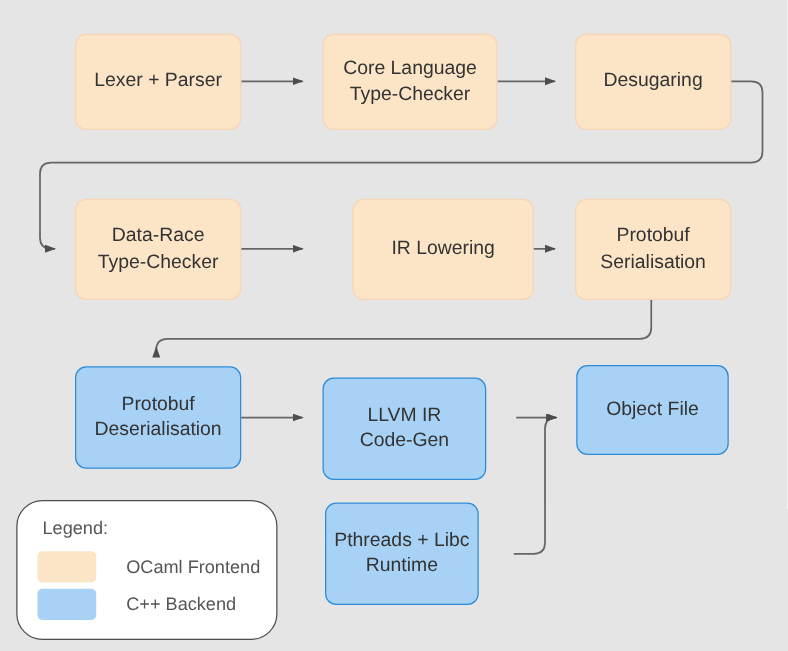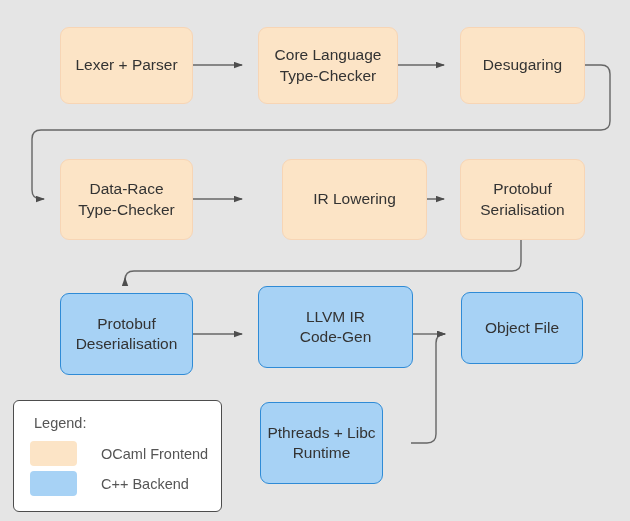--- a/index.html
+++ b/index.html
@@ -46,21 +46,21 @@
   }
   .node.backend {
     background: #a7d2f5;
     border: 1.6px solid #2f8bd6;
   }
   .legend-box {
     position: absolute;
     box-sizing: border-box;
     background: #ffffff;
     border: 1.4px solid #4d4d4d;
-    border-radius: 6px;
+    border-radius: 21px;
   }
   .legend-title {
     position: absolute;
     left: 20px;
     top: 14px;
     font-size: 14.5px;
     color: #555555;
   }
   .legend-row {
     position: absolute;
@@ -115,21 +115,21 @@
       <div class="node frontend" style="left: 258px; top: 27px; width: 140px; height: 77px;"><span>Core Language
 Type-Checker</span></div>
       <div class="node frontend" style="left: 460px; top: 27px; width: 125px; height: 77px;"><span>Desugaring</span></div>
       <div class="node frontend" style="left: 60px; top: 159px; width: 133px; height: 81px;"><span>Data-Race
 Type-Checker</span></div>
       <div class="node frontend" style="left: 258px; top: 159px; width: 145px; height: 81px; margin-left: 24px;"><span>IR Lowering</span></div>
       <div class="node frontend" style="left: 460px; top: 159px; width: 125px; height: 81px;"><span>Protobuf
 Serialisation</span></div>
       <div class="node backend" style="left: 60px; top: 293px; width: 133px; height: 82px;"><span>Protobuf
 Deserialisation</span></div>
-      <div class="node backend" style="left: 258px; top: 286px; width: 155px; height: 82px;"><span>LLVM IR
+      <div class="node backend" style="left: 258px; top: 302px; width: 131px; height: 82px;"><span>LLVM IR
 Code-Gen</span></div>
       <div class="node backend" style="left: 461px; top: 292px; width: 122px; height: 72px;"><span>Object File</span></div>
       <div class="node backend" style="left: 260px; top: 402px; width: 123px; height: 82px;"><span>Pthreads + Libc
 Runtime</span></div>
     </div>
 
   <div class="legend-box" style="left: 13px; top: 400px; width: 209px; height: 112px;">
     <div class="legend-title">Legend:</div>
 
     <div class="legend-row r1">

